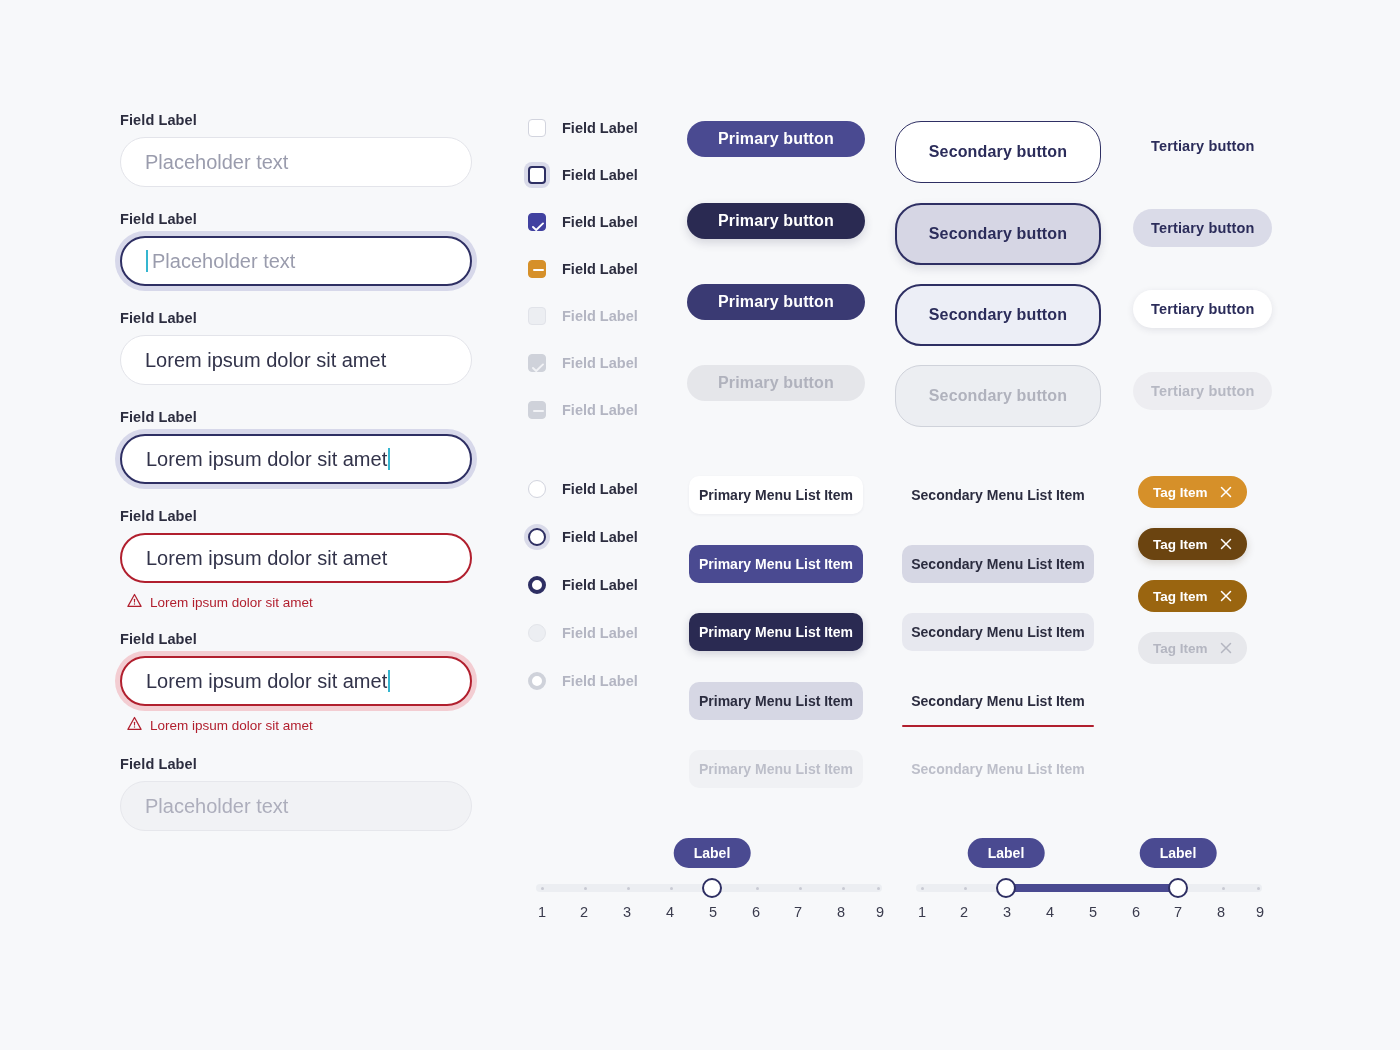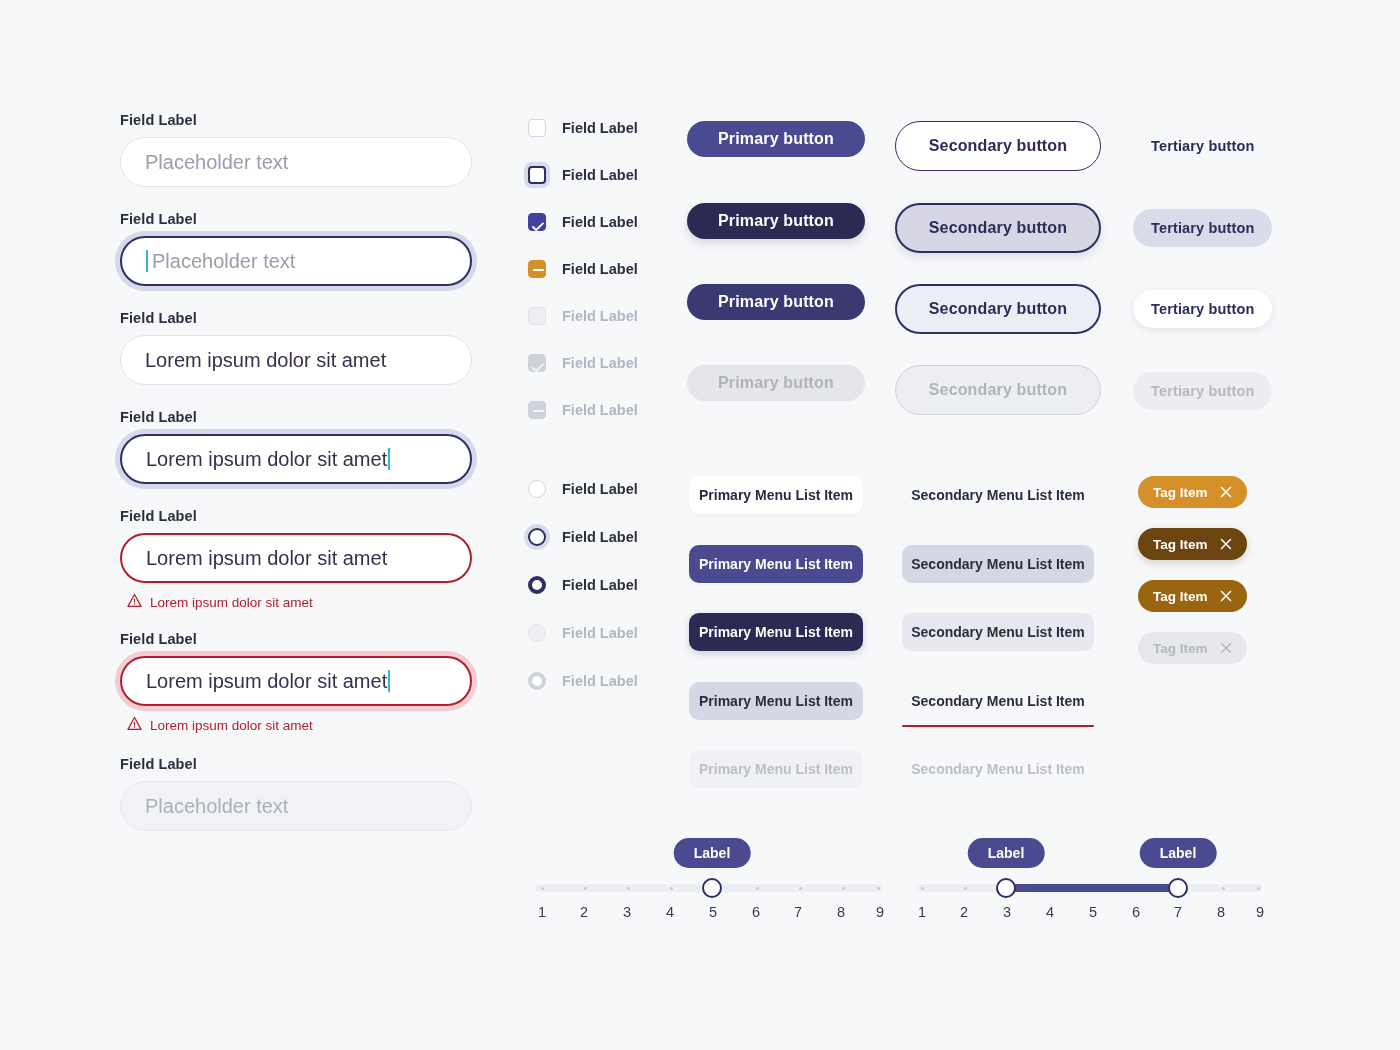--- a/index.html
+++ b/index.html
@@ -81,21 +81,21 @@
   .btn {
     display: inline-flex; align-items: center; justify-content: center;
     border-radius: 26px; font-size: 16px; font-weight: 700;
     letter-spacing: .15px; white-space: nowrap; user-select: none;
   }
   .btn-primary { width: 178px; height: 36px; background:#4a4a91; color:#fff; border: none; }
   .btn-primary-hover { background:#2a2a52; box-shadow: 0 4px 10px rgba(40,40,70,.16); }
   .btn-primary-active { background:#3a3a73; }
   .btn-primary-dis { background:#e5e6ea; color:#b0b2bd; }
 
-  .btn-secondary { width: 206px; height: 50px; background:#fff; color:#2b2c5a; border:1.4px solid #2e2f63; }
+  .btn-secondary { width: 206px; height: 62px; background:#fff; color:#2b2c5a; border:1.4px solid #2e2f63; }
   .btn-secondary-hover { background:#d6d6e4; border-width: 2px; box-shadow: 0 4px 10px rgba(40,40,70,.13); }
   .btn-secondary-active { background:#eceef6; border-width: 2px; }
   .btn-secondary-dis { background:#eceef2; color:#b0b2bd; border:1.4px solid #cfd2da; }
 
   .btn-tertiary { height: 38px; padding: 0 18px; background: transparent; color:#2b2c5a; font-size:14.5px; border:none;}
   .btn-tertiary-hover { background:#dadbe8; }
   .btn-tertiary-active { background:#fff; box-shadow: 0 2px 7px rgba(40,40,70,.10); }
   .btn-tertiary-dis { background:#ededf1; color:#b6b8c3; }
 
   

